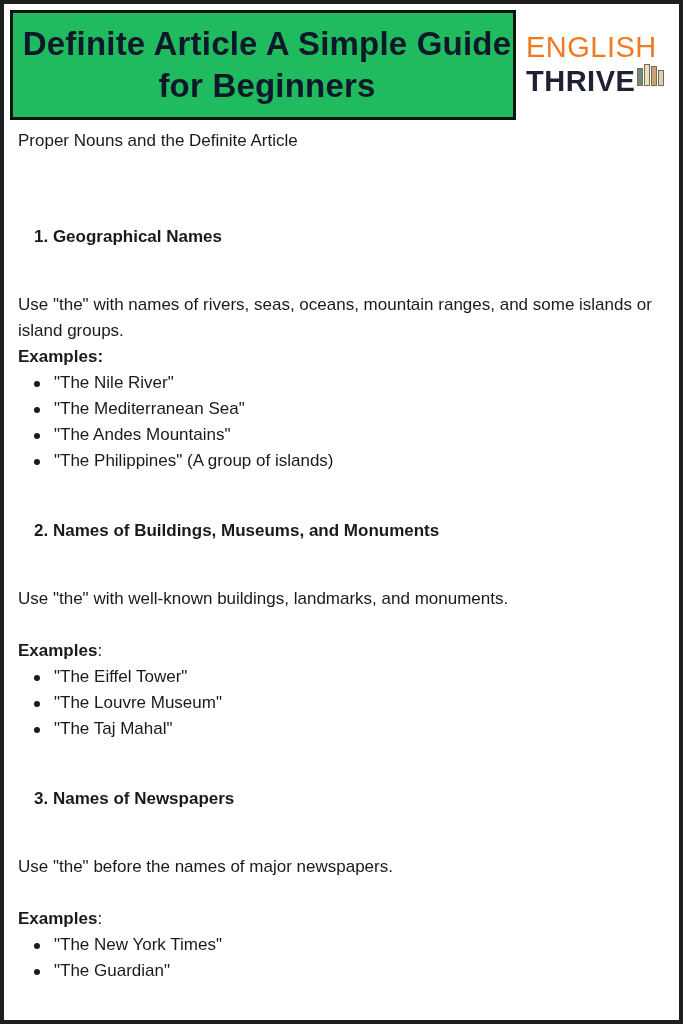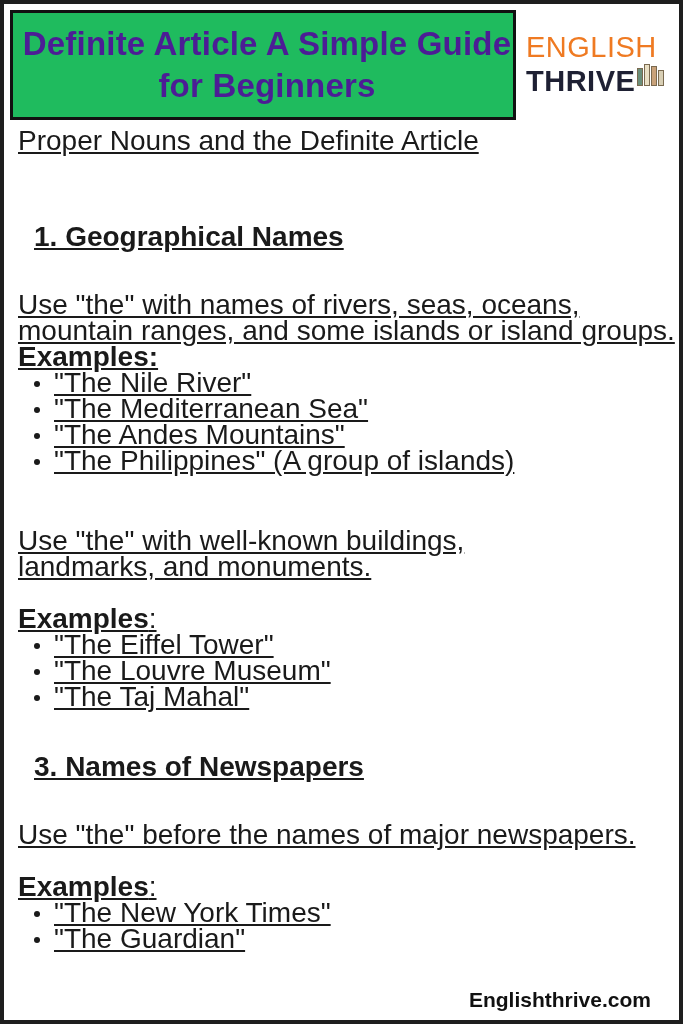--- a/index.html
+++ b/index.html
@@ -10,33 +10,33 @@
   .page {
     position: absolute; left: 0; top: 0; width: 683px; height: 1024px;
     box-sizing: border-box; border: 4px solid #1e1e1e; background: #fff;
   }
   .banner {
     position: absolute; left: 6px; top: 6px; width: 506px; height: 110px;
     box-sizing: border-box; background: #1fbb5e; border: 3px solid #111;
     display: flex; align-items: center; justify-content: center; text-align: center;
   }
   .banner-title {
-    color: #4c1d95; font-weight: bold; font-size: 33px; line-height: 42px;
+    color: #0f172a; font-weight: bold; font-size: 33px; line-height: 42px;
     width: 490px; letter-spacing: 0.2px; margin-left: 8px;
   }
   .logo {
     position: absolute; left: 522px; top: 26px; width: 150px; height: 72px;
   }
   .logo-line1 { font-weight: normal; font-size: 29px; color: #ef7a22; line-height: 34px; letter-spacing: 0.5px; }
   .logo-line2 { font-weight: bold; font-size: 29px; color: #1e2033; line-height: 34px; letter-spacing: 0.5px; display:flex; align-items:flex-start; }
   .books { display:inline-flex; align-items:flex-end; margin-left: 2px; height: 22px; }
   .books span { display:inline-block; width: 4px; margin-right: 1px; border: 1px solid #7a6a50; }
   .content {
     position: absolute; left: 14px; top: 124px; width: 660px;
-    font-size: 28px; line-height: 26px; text-decoration: underline;
+    font-size: 17px; line-height: 26px;
   }
   .p { margin: 0; }
   .gap { height: 26px; }
   .h { font-weight: bold; margin: 16px; }
   .ex-label { font-weight: bold; }
   ul { margin: 0; padding: 0 0 0 36px; list-style: none; }
   li { position: relative; margin: 0; }
   li::before {
     content: ""; position: absolute; left: -20px; top: 11px; width: 6px; height: 6px;
     border-radius: 50%; background: #1a1a1a;
@@ -77,20 +77,21 @@
     <p class="p">Use "the" with names of rivers, seas, oceans, mountain ranges, and some islands or island groups.</p>
     <p class="p ex-label">Examples:</p>
     <ul>
       <li>"The Nile River"</li>
       <li>"The Mediterranean Sea"</li>
       <li>"The Andes Mountains"</li>
       <li>"The Philippines" (A group of islands)</li>
     </ul>
     <div class="gap" style="height:28px"></div>
 
+    <p class="h">2. Names of Buildings, Museums, and Monuments</p>
     <div class="gap"></div>
     <p class="p" style="width:560px">Use "the" with well-known buildings, landmarks, and monuments.</p>
     <div class="gap"></div>
     <p class="p"><span class="ex-label">Examples</span><span>:</span></p>
     <ul>
       <li>"The Eiffel Tower"</li>
       <li>"The Louvre Museum"</li>
       <li>"The Taj Mahal"</li>
     </ul>
     <div class="gap" style="height:28px"></div>
@@ -99,14 +100,13 @@
     <div class="gap"></div>
     <p class="p">Use "the" before the names of major newspapers.</p>
     <div class="gap"></div>
     <p class="p"><span class="ex-label">Examples</span><span>:</span></p>
     <ul>
       <li>"The New York Times"</li>
       <li>"The Guardian"</li>
     </ul>
   </div>
 
-  <div class="footer">Englishthrive.com</div>
 </div>
 
 </body></html>

